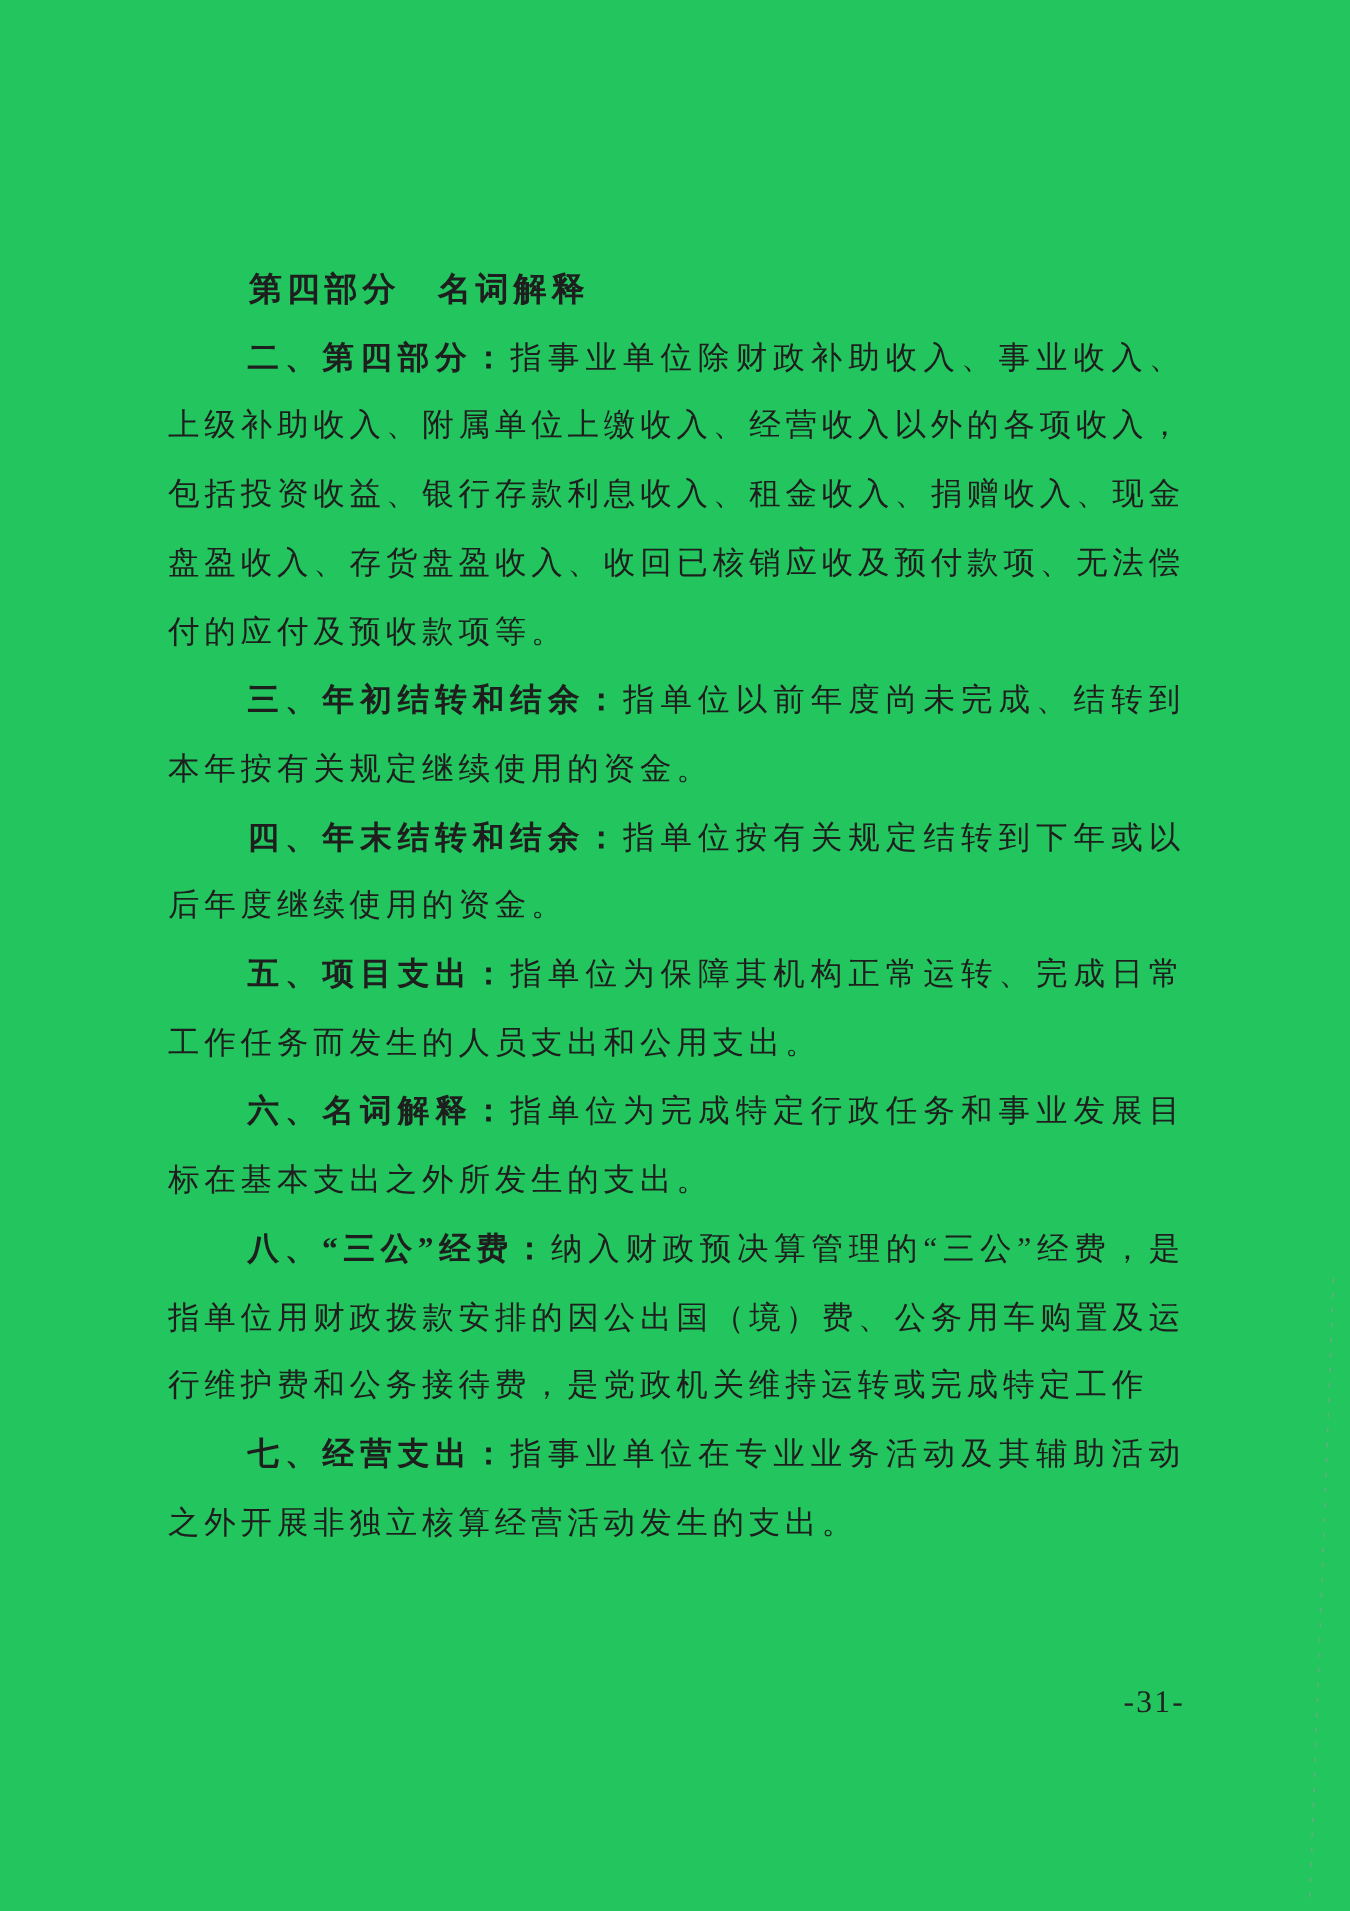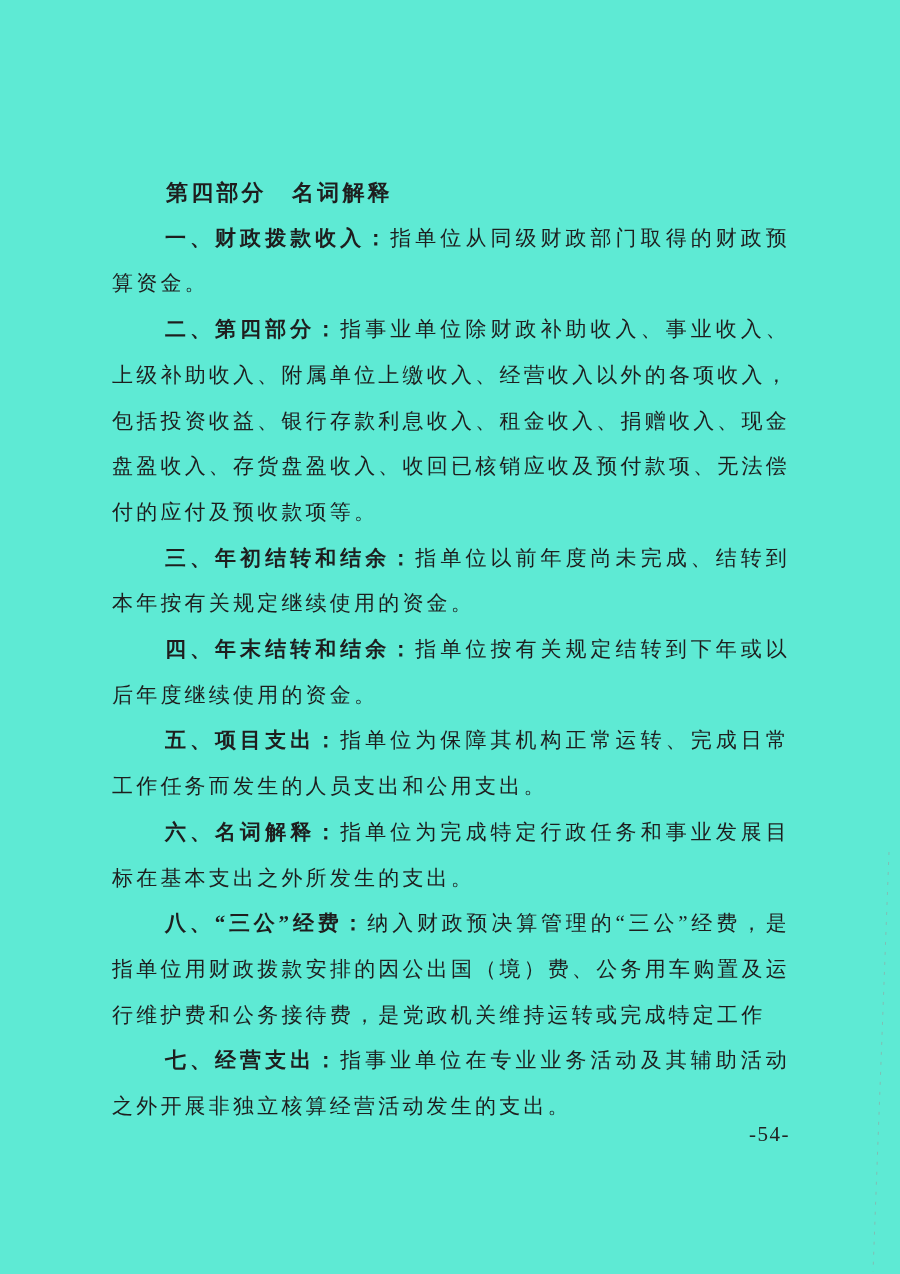--- a/index.html
+++ b/index.html
@@ -11,21 +11,21 @@
     height: 1274px;
     position: relative;
     overflow: hidden;
     background: #fcfcfc;
     font-family: "Liberation Serif", "DejaVu Serif", serif;
     color: #1e1e1e;
   }
   .page {
     position: absolute;
     inset: 0;
-    background: #5eead4;
+    background: #22c55e;
   }
   .content {
     position: absolute;
     left: 112px;
     top: 170px;
     width: 678px;
     font-size: 21px;
     line-height: 45.7px;
     letter-spacing: 3.2px;
     text-align: justify;
@@ -61,37 +61,36 @@
 </style>
 </head>
 <body>
 
 <div class="page">
 
   <div class="content">
 
     <div class="doc-title">第四部分　名词解释</div>
 
-    <p class="para"><span class="term">一、财政拨款收入：</span><span class="def">指单位从同级财政部门取得的财政预算资金。</span></p>
 
     <p class="para"><span class="term">二、第四部分：</span><span class="def">指事业单位除财政补助收入、事业收入、上级补助收入、附属单位上缴收入、经营收入以外的各项收入，包括投资收益、银行存款利息收入、租金收入、捐赠收入、现金盘盈收入、存货盘盈收入、收回已核销应收及预付款项、无法偿付的应付及预收款项等。</span></p>
 
     <p class="para"><span class="term">三、年初结转和结余：</span><span class="def">指单位以前年度尚未完成、结转到本年按有关规定继续使用的资金。</span></p>
 
     <p class="para"><span class="term">四、年末结转和结余：</span><span class="def">指单位按有关规定结转到下年或以后年度继续使用的资金。</span></p>
 
     <p class="para"><span class="term">五、项目支出：</span><span class="def">指单位为保障其机构正常运转、完成日常工作任务而发生的人员支出和公用支出。</span></p>
 
     <p class="para"><span class="term">六、名词解释：</span><span class="def">指单位为完成特定行政任务和事业发展目标在基本支出之外所发生的支出。</span></p>
 
     <p class="para"><span class="term">八、“三公”经费：</span><span class="def">纳入财政预决算管理的“三公”经费，是指单位用财政拨款安排的因公出国（境）费、公务用车购置及运行维护费和公务接待费，是党政机关维持运转或完成特定工作</span></p>
 
     <p class="para"><span class="term">七、经营支出：</span><span class="def">指事业单位在专业业务活动及其辅助活动之外开展非独立核算经营活动发生的支出。</span></p>
 
   </div>
 
-  <div class="pagenum">-54-</div>
+  <div class="pagenum">-31-</div>
 
   <svg class="artifact-svg" width="900" height="1274" viewBox="0 0 900 1274">
     <line x1="889" y1="852" x2="873" y2="1272" stroke="#9a9a9a" stroke-width="1" stroke-dasharray="3 7" opacity="0.55"></line>
   </svg>
 
 </div>
 
 </body></html>

